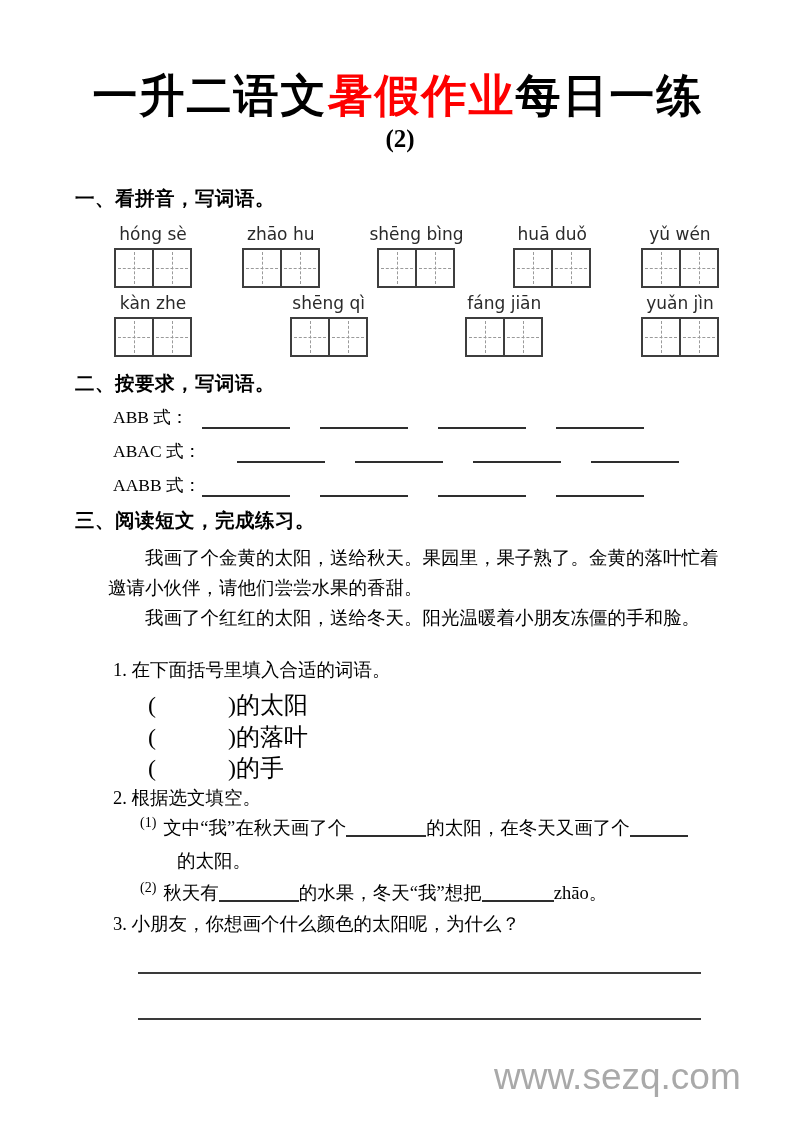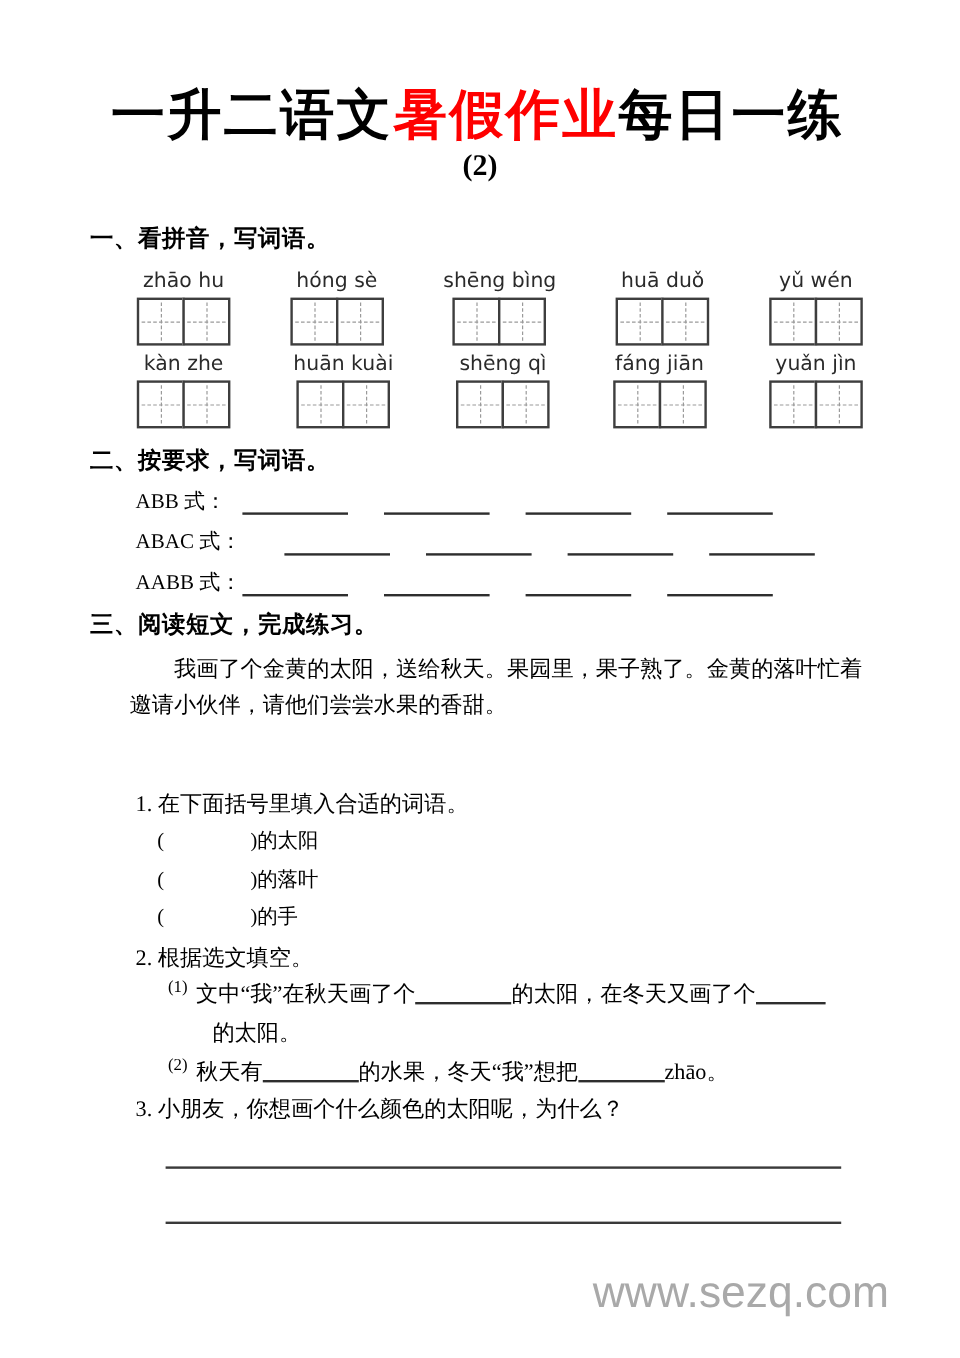--- a/index.html
+++ b/index.html
@@ -76,21 +76,21 @@
   
   .passage { left:108px; top:543px; width:614px; font-size:18.5px; line-height:30px; }
   .passage p { margin:0; text-indent:2em; }
 
   
   .q-label { left:113px; font-size:18.5px; }
   #q1-label { top:657px; }
   #q2-label { top:785px; }
   #q3-label { top:911px; }
 
-  .paren-item { left:131px; font-size:17px; }
+  .paren-item { left:148px; font-size:24px; }
   #paren-item-0 { top:689px; }
   #paren-item-1 { top:721px; }
   #paren-item-2 { top:752px; }
   .paren-gap { display:inline-block; width:72px; }
 
   .subq { font-size:18.5px; white-space:nowrap; }
   #q2-sub1-line1 { left:140px; top:815px; }
   #q2-sub1-line2 { left:177px; top:848px; }
   #q2-sub2      { left:140px; top:880px; }
   .subnum { font-size:14px; vertical-align:7px; margin-right:7px; }
@@ -118,34 +118,34 @@
 <div class="abs title">
   <span>一升二语文</span><span class="hl">暑假作业</span><span>每日一练</span>
 </div>
 <div class="abs subtitle">(2)</div>
 
 <div class="abs sec-head" id="sec1-head">一、看拼音，写词语。</div>
 
 <div class="abs pinyin-grid">
   <div class="py-row">
     <div class="py-col">
+      <div class="py-label">hóng sè</div>
+      <div class="box-pair">
+          <div class="sq"></div>
+          <div class="sq second"></div>
+        </div>
+    </div>
+    <div class="py-col">
       <div class="py-label">zhāo hu</div>
       <div class="box-pair">
           <div class="sq"></div>
           <div class="sq second"></div>
         </div>
     </div>
     <div class="py-col">
-      <div class="py-label">hóng sè</div>
-      <div class="box-pair">
-          <div class="sq"></div>
-          <div class="sq second"></div>
-        </div>
-    </div>
-    <div class="py-col">
       <div class="py-label">shēng bìng</div>
       <div class="box-pair">
           <div class="sq"></div>
           <div class="sq second"></div>
         </div>
     </div>
     <div class="py-col">
       <div class="py-label">huā duǒ</div>
       <div class="box-pair">
           <div class="sq"></div>
@@ -156,27 +156,20 @@
       <div class="py-label">yǔ wén</div>
       <div class="box-pair">
           <div class="sq"></div>
           <div class="sq second"></div>
         </div>
     </div>
   </div>
   <div class="py-row">
     <div class="py-col">
       <div class="py-label">kàn zhe</div>
-      <div class="box-pair">
-          <div class="sq"></div>
-          <div class="sq second"></div>
-        </div>
-    </div>
-    <div class="py-col">
-      <div class="py-label">huān kuài</div>
       <div class="box-pair">
           <div class="sq"></div>
           <div class="sq second"></div>
         </div>
     </div>
     <div class="py-col">
       <div class="py-label">shēng qì</div>
       <div class="box-pair">
           <div class="sq"></div>
           <div class="sq second"></div>
@@ -226,20 +219,21 @@
     <div class="blank"></div>
     <div class="blank"></div>
     <div class="blank"></div>
   </div>
 </div>
 
 <div class="abs sec-head" id="sec3-head">三、阅读短文，完成练习。</div>
 
 <div class="abs passage">
   <p>我画了个金黄的太阳，送给秋天。果园里，果子熟了。金黄的落叶忙着邀请小伙伴，请他们尝尝水果的香甜。</p>
+  <p>我画了个红红的太阳，送给冬天。阳光温暖着小朋友冻僵的手和脸。</p>
 </div>
 
 <div class="abs q-label" id="q1-label">1. 在下面括号里填入合适的词语。</div>
 <div class="abs paren-item" id="paren-item-0">
   <span>(</span><span class="paren-gap"></span><span>)</span><span>的太阳</span>
 </div>
 <div class="abs paren-item" id="paren-item-1">
   <span>(</span><span class="paren-gap"></span><span>)</span><span>的落叶</span>
 </div>
 <div class="abs paren-item" id="paren-item-2">

